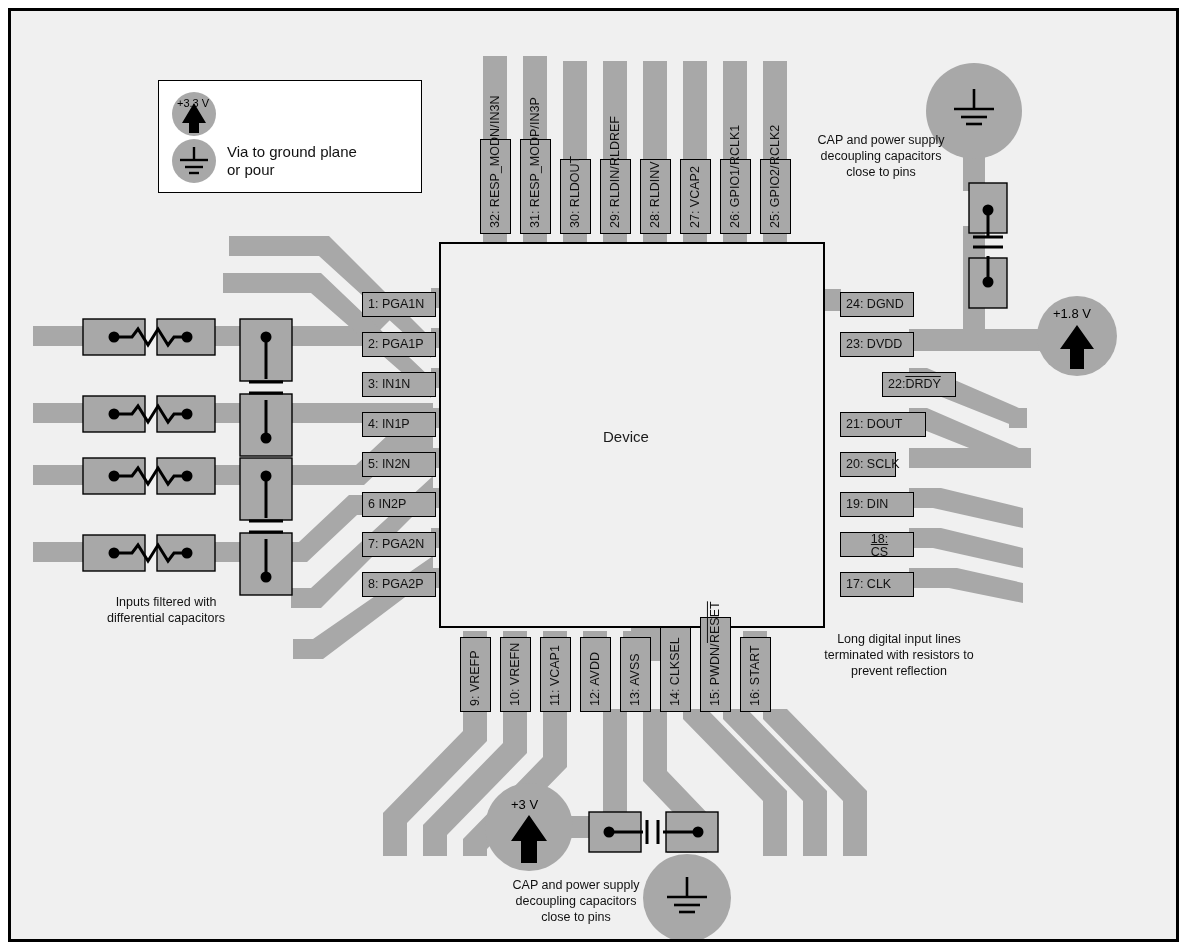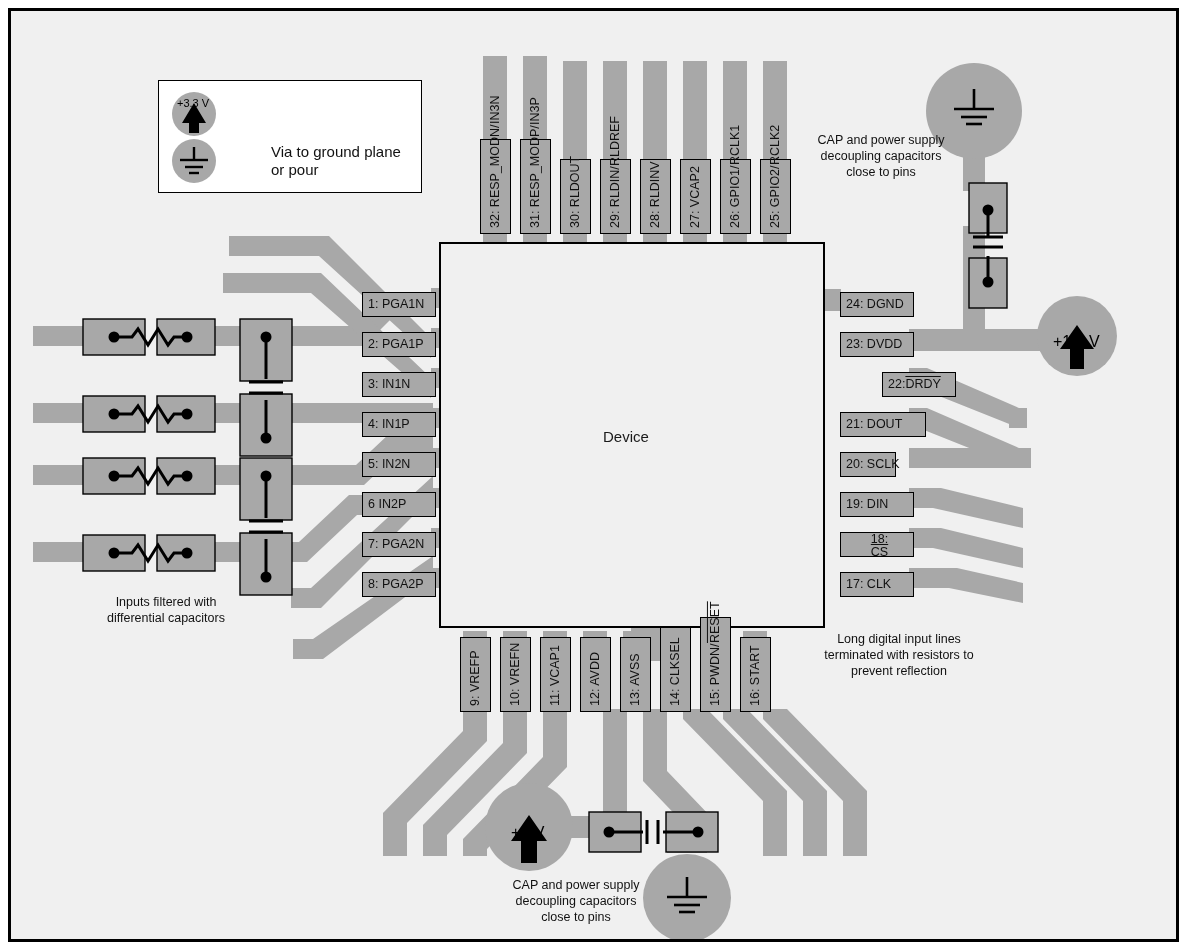--- a/index.html
+++ b/index.html
@@ -99,21 +99,21 @@
     line-height: 1.22;
     white-space: pre-line;
     margin-left: 10px;
   }
   .vialabel {
     position: absolute;
     font-size: 11px;
     color: #000000;
     white-space: nowrap;
   }
-  .vialabel.big { font-size: 16px; margin-top: 27px; }
+  .vialabel.big { font-size: 13px; }
 </style>
 </head>
 <body>
 
 <div id="root">
   <div id="board">
 
     <svg class="layer" viewBox="0 0 1165 928">
 
       <g>
@@ -349,21 +349,21 @@
     <div class="legend" style="left:147px; top:69px; width:264px; height:113px;"></div>
 
     <div class="legend-row" style="left:160px; top:80px;">
       <svg width="46" height="46">
         <circle cx="23" cy="23" r="22" fill="#a8a8a8"></circle>
         <path d="M23 12 L35 32 L28 32 L28 42 L18 42 L18 32 L11 32 Z" fill="#000000"></path>
       </svg>
     </div>
     <div class="vialabel" style="left:166px; top:86px;">+3.3 V</div>
 
-    <div class="legend-row" style="left:160px; top:127px;gap:44px;">
+    <div class="legend-row" style="left:160px; top:127px;">
       <svg width="46" height="46">
         <circle cx="23" cy="23" r="22" fill="#a8a8a8"></circle>
         <path d="M23 9 L23 22" stroke="#000000" stroke-width="2.4" fill="none"></path>
         <path d="M9 22 L37 22" stroke="#000000" stroke-width="2.4" fill="none"></path>
         <path d="M14 29 L32 29" stroke="#000000" stroke-width="2.4" fill="none"></path>
         <path d="M18 35 L28 35" stroke="#000000" stroke-width="2.4" fill="none"></path>
       </svg>
       <div class="legend-text">Via to ground plane
 or pour</div>
     </div>

